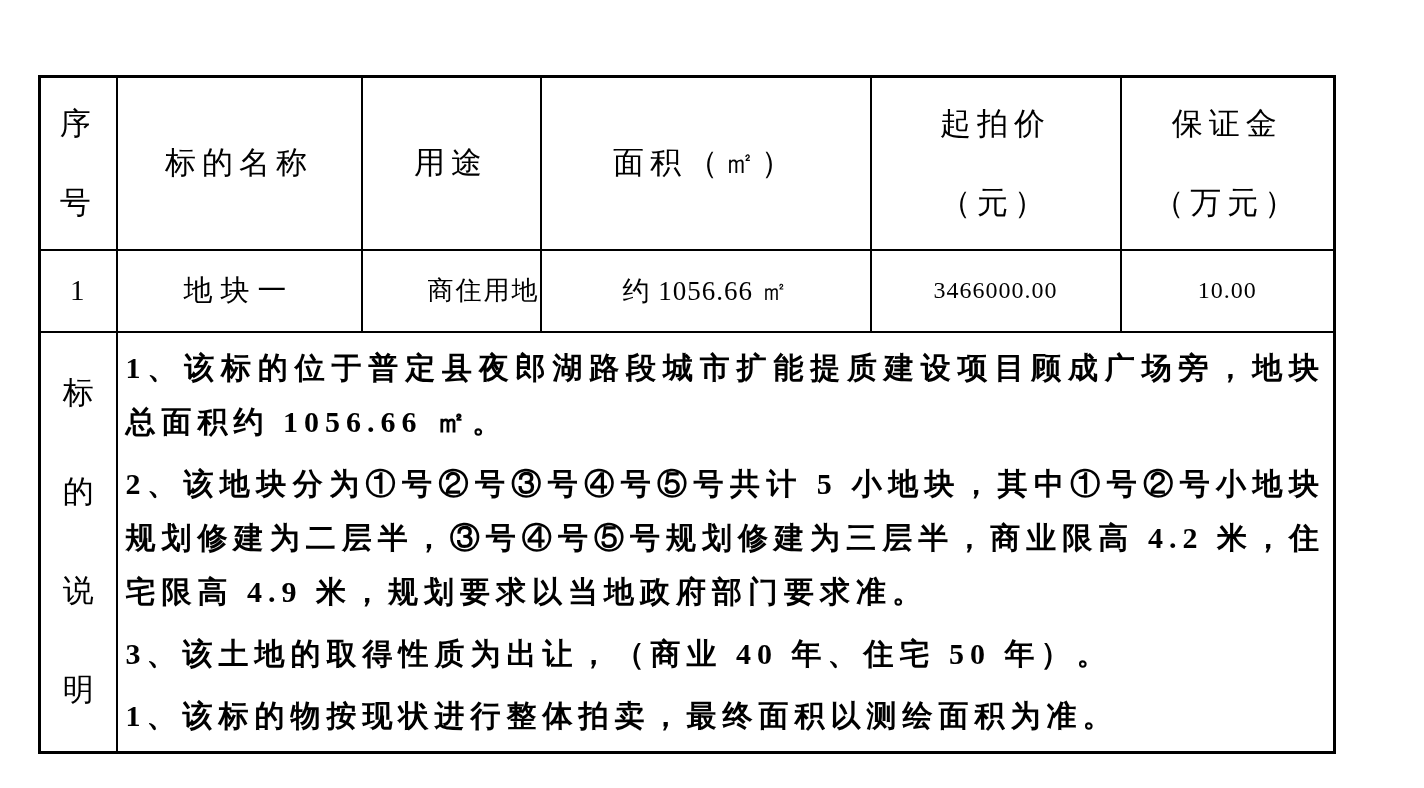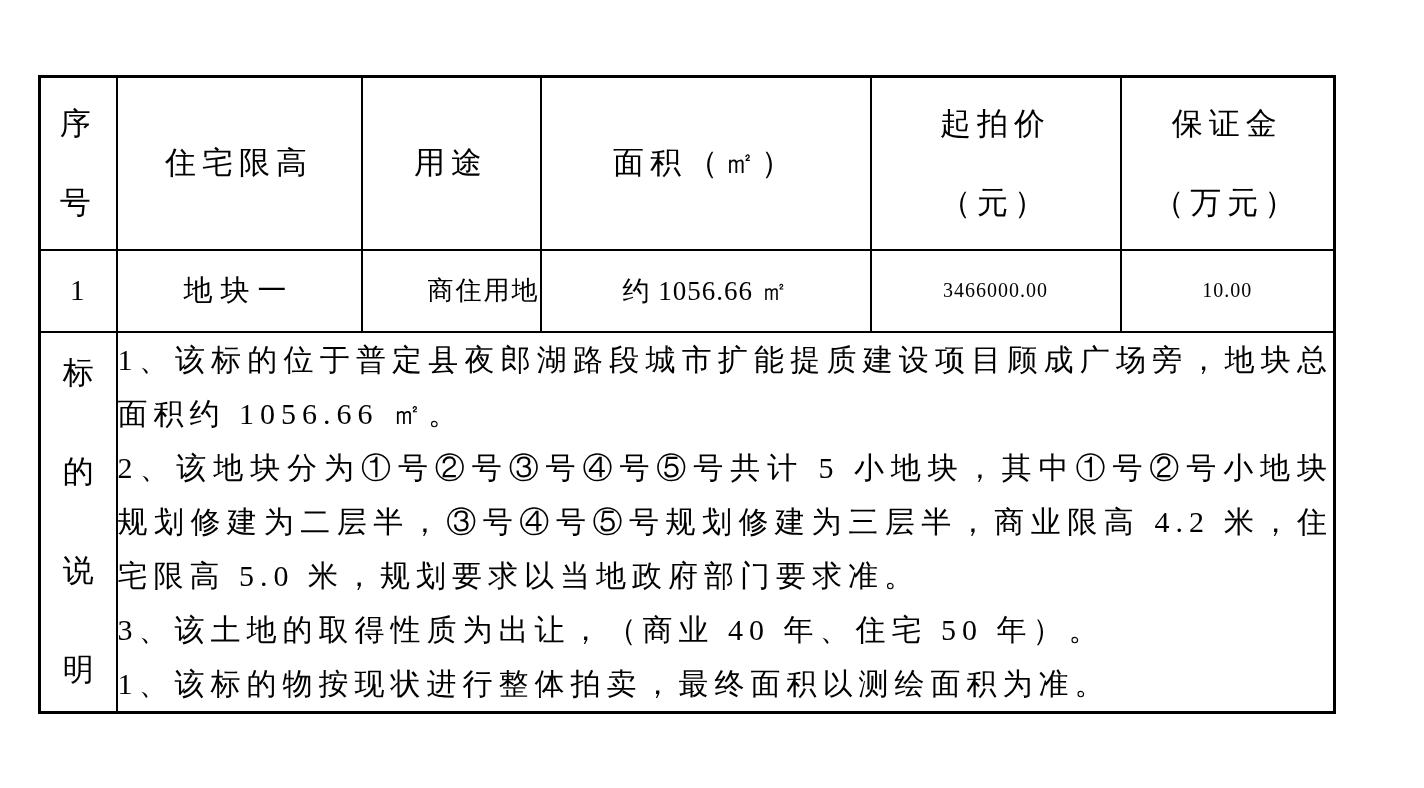--- a/index.html
+++ b/index.html
@@ -49,62 +49,62 @@
 
   .data-cell {
     text-align: center;
     vertical-align: middle;
     font-size: 29px;
     letter-spacing: 2px;
   }
   .data-cell.name-cell { letter-spacing: 8px; }
   .data-cell.usage-cell { font-size: 26px; letter-spacing: 2px; text-align: right; }
   .data-cell.area-cell { font-size: 27px; letter-spacing: 1px; font-family: Liberation Serif, serif; }
-  .data-cell.price-cell, .data-cell.deposit-cell { font-size: 20px; letter-spacing: 1px; }
+  .data-cell.price-cell, .data-cell.deposit-cell { font-size: 24px; letter-spacing: 1px; }
 
   .desc-label-cell { vertical-align: middle; }
   .desc-label-inner {
     height: 340px;
     display: flex;
     flex-direction: column;
     justify-content: space-between;
     align-items: center;
     padding: 14px 0;
     font-size: 31px;
   }
   .desc-content-cell {
     vertical-align: top;
     padding: 10px 14px 0 18px;
     font-size: 30px;
     letter-spacing: 6px;
     line-height: 54px;
     text-align: justify;
   }
-  .desc-content-cell p { margin: 0; }
+  .desc-content-cell p { margin: 8px; font-weight: bold; }
 </style>
 </head>
 <body>
 
 <div class="page">
   <table class="lot-table">
     <colgroup>
       <col style="width:77px">
       <col style="width:245px">
       <col style="width:179px">
       <col style="width:330px">
       <col style="width:250px">
       <col style="width:214px">
     </colgroup>
     <tbody>
       <tr class="header-row">
         <th class="header-cell">
           <span class="hdr-line">序</span>
           <span class="hdr-line">号</span>
         </th>
-        <th class="header-cell">住宅限高</th>
+        <th class="header-cell">标的名称</th>
         <th class="header-cell">用途</th>
         <th class="header-cell">面积（㎡）</th>
         <th class="header-cell">
           <span class="hdr-line">起拍价</span>
           <span class="hdr-line">（元）</span>
         </th>
         <th class="header-cell">
           <span class="hdr-line">保证金</span>
           <span class="hdr-line">（万元）</span>
         </th>
@@ -121,20 +121,20 @@
         <td class="desc-label-cell">
           <div class="desc-label-inner">
             <span>标</span>
             <span>的</span>
             <span>说</span>
             <span>明</span>
           </div>
         </td>
         <td class="desc-content-cell" colspan="5">
           <p>1、该标的位于普定县夜郎湖路段城市扩能提质建设项目顾成广场旁，地块总面积约 1056.66 ㎡。</p>
-          <p>2、该地块分为①号②号③号④号⑤号共计 5 小地块，其中①号②号小地块规划修建为二层半，③号④号⑤号规划修建为三层半，商业限高 4.2 米，住宅限高 5.0 米，规划要求以当地政府部门要求准。</p>
+          <p>2、该地块分为①号②号③号④号⑤号共计 5 小地块，其中①号②号小地块规划修建为二层半，③号④号⑤号规划修建为三层半，商业限高 4.2 米，住宅限高 4.9 米，规划要求以当地政府部门要求准。</p>
           <p>3、该土地的取得性质为出让，（商业 40 年、住宅 50 年）。</p>
           <p>1、该标的物按现状进行整体拍卖，最终面积以测绘面积为准。</p>
         </td>
       </tr>
     </tbody>
   </table>
 </div>
 
 </body></html>

